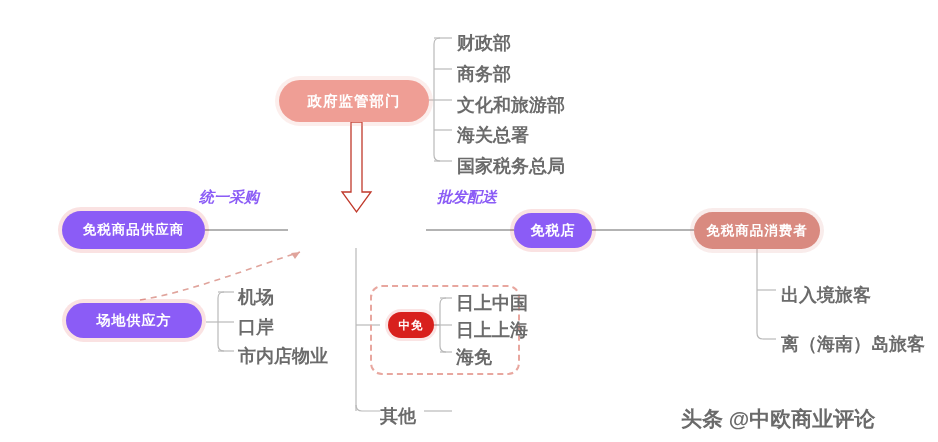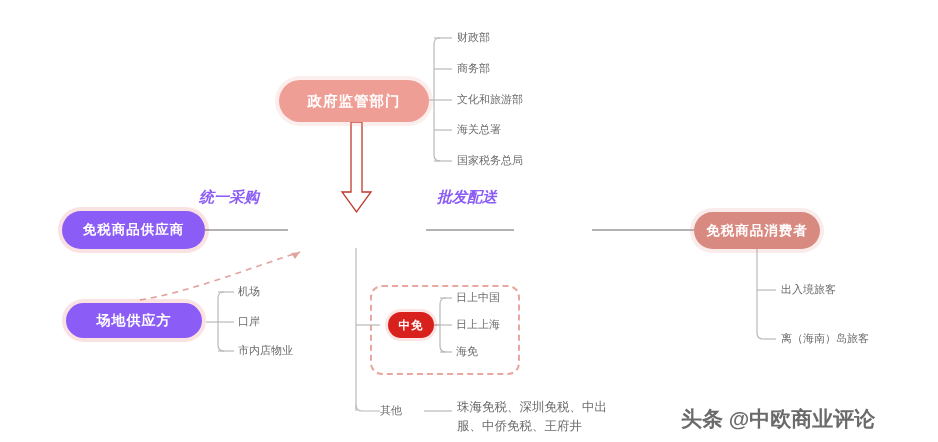--- a/index.html
+++ b/index.html
@@ -50,23 +50,24 @@
     background: #d98a80;
     box-shadow: 0 0 0 4px rgba(217,138,128,0.16);
   }
   .node-small {
     background: #d8201d;
     box-shadow: 0 0 0 3px rgba(216,32,29,0.12);
   }
   .leaf {
     position: absolute;
     color: #6b6b6b;
-    font-size: 11px;
+    font-size: 18px;
     white-space: nowrap;
     line-height: 1.45;
+    font-weight: bold;
   }
   .leaf-wrap {
     position: absolute;
     color: #6b6b6b;
     font-size: 12.5px;
     line-height: 1.5;
   }
   .flowlabel {
     position: absolute;
     color: #8b5cf6;
@@ -136,20 +137,21 @@
     <line x1="763" y1="339" x2="776" y2="339" stroke="#b9b9b9" stroke-width="1.2"></line>
   </svg>
 
   <div class="dashbox" style="left:370px; top:285px; width:150px; height:90px;"></div>
 
   <div class="node node-govt" style="left:279px; top:80px; width:150px; height:42px; font-size:14.5px;">政府监管部门</div>
 
   <div class="node node-strong" style="left:62px; top:211px; width:143px; height:38px; font-size:13.5px;">免税商品供应商</div>
 
 
+  <div class="node node-strong" style="left:514px; top:213px; width:78px; height:35px; font-size:14px;">免税店</div>
 
   <div class="node node-consumer" style="left:694px; top:212px; width:126px; height:37px; font-size:13.5px;">免税商品消费者</div>
 
   <div class="node node-strong" style="left:66px; top:303px; width:136px; height:35px; font-size:14px;">场地供应方</div>
 
   <div class="node node-small" style="left:388px; top:312px; width:46px; height:26px; font-size:11.5px;">中免</div>
 
   <div class="flowlabel" style="left:199px; top:188px;">统一采购</div>
   <div class="flowlabel" style="left:437px; top:188px;">批发配送</div>
 
@@ -161,20 +163,19 @@
 
   <div class="leaf" style="left:238px; top:284px;">机场</div>
   <div class="leaf" style="left:238px; top:314px;">口岸</div>
   <div class="leaf" style="left:238px; top:343px;">市内店物业</div>
 
   <div class="leaf" style="left:456px; top:290px;">日上中国</div>
   <div class="leaf" style="left:456px; top:317px;">日上上海</div>
   <div class="leaf" style="left:456px; top:344px;">海免</div>
 
   <div class="leaf" style="left:380px; top:403px;">其他</div>
-  <div class="leaf-wrap" style="left:457px; top:398px; width:160px;">珠海免税、深圳免税、中出服、中侨免税、王府井</div>
 
   <div class="leaf" style="left:781px; top:282px;">出入境旅客</div>
   <div class="leaf" style="left:781px; top:331px;">离（海南）岛旅客</div>
 
   <div class="watermark" style="left:681px; top:405px;">头条 @中欧商业评论</div>
 
 </div>
 
 </body></html>

